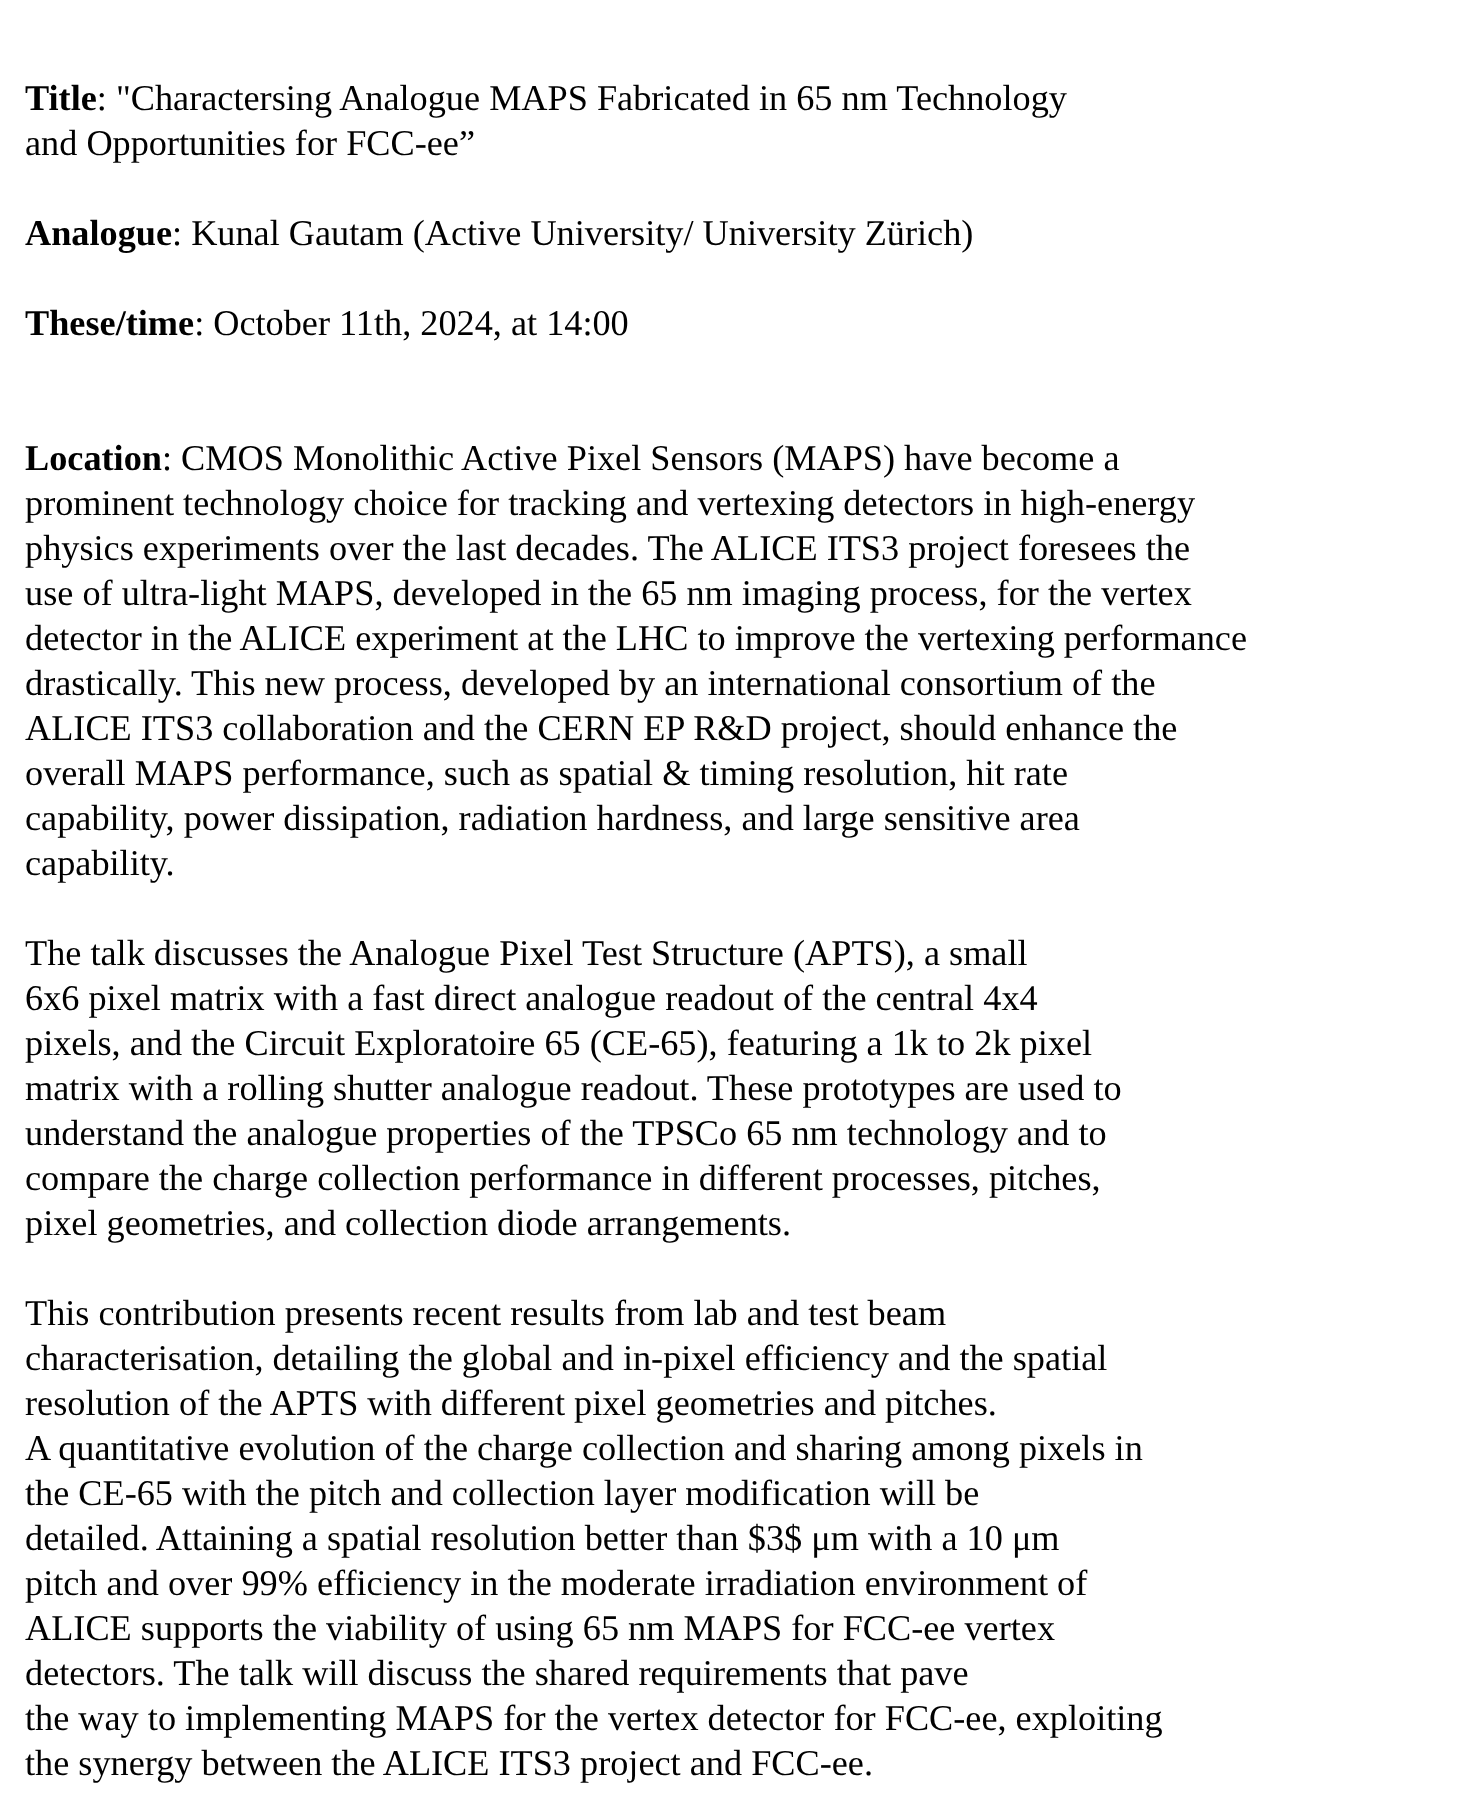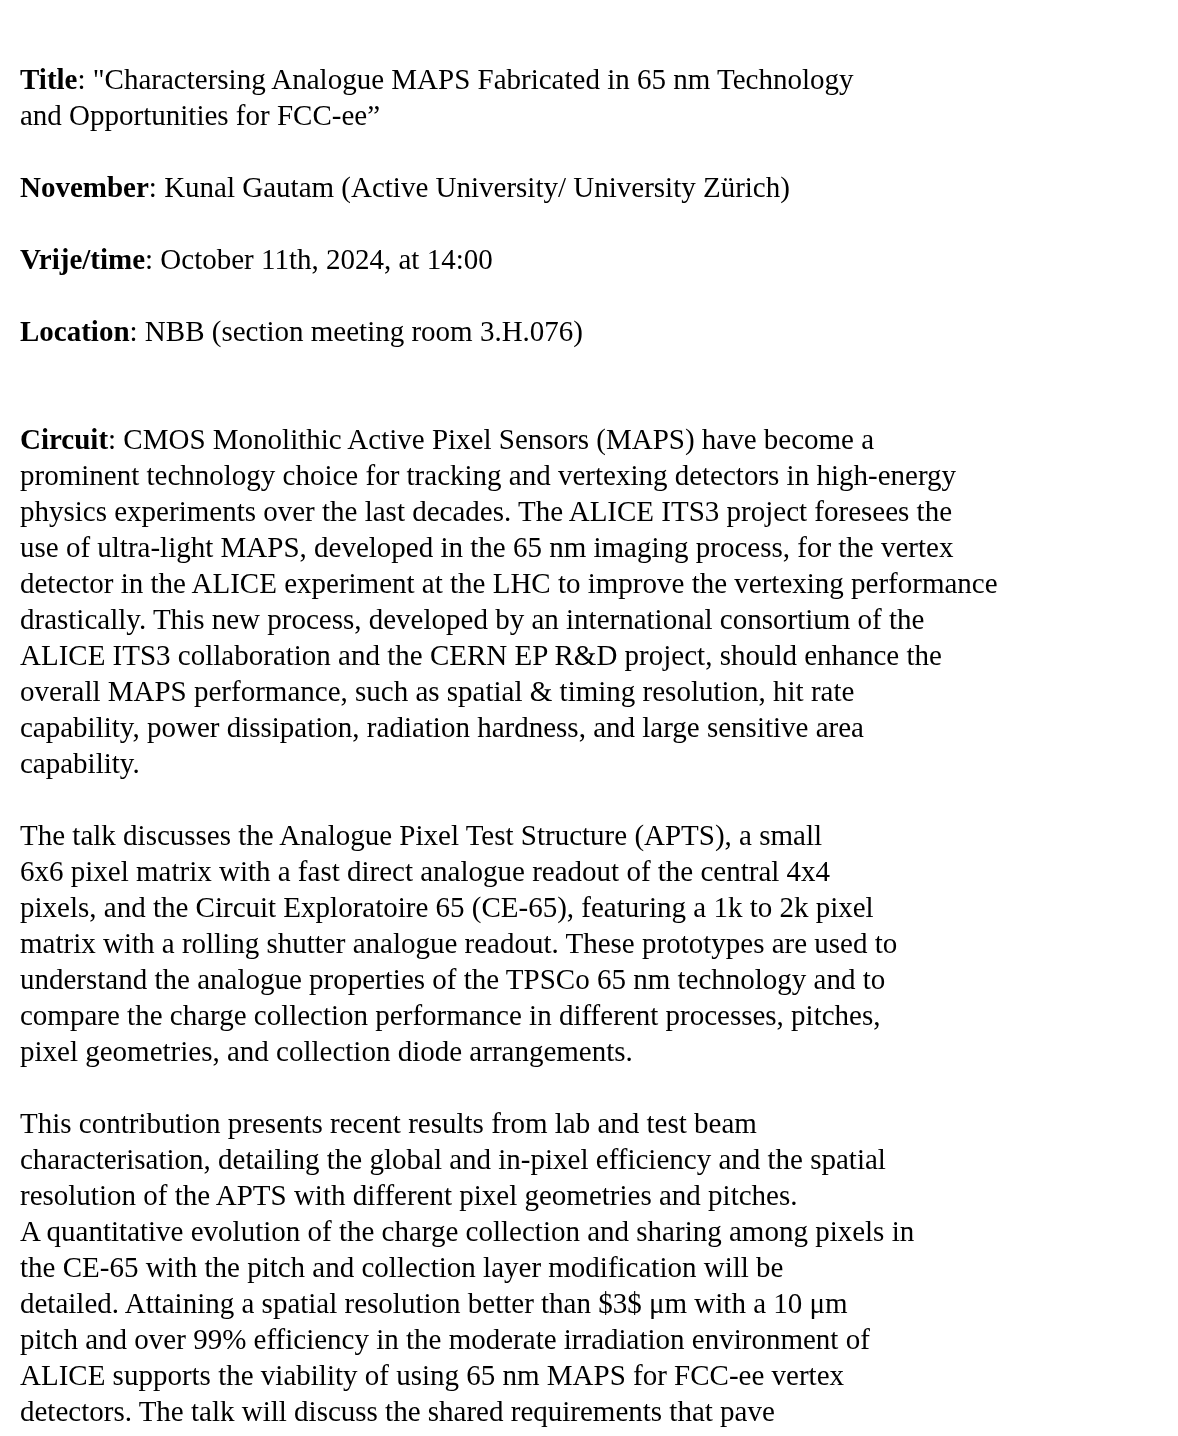--- a/index.html
+++ b/index.html
@@ -36,32 +36,29 @@
 <body>
 
 <div class="doc">
 
   <div class="block">
     <div class="field">
       <span class="label">Title</span><span>: "Charactersing Analogue MAPS Fabricated in 65 nm Technology
 and Opportunities for FCC-ee”</span>
     </div>
     <div class="field">
-      <span class="label">November</span><span>: Kunal Gautam (Active University/ University Zürich)</span>
+      <span class="label">Analogue</span><span>: Kunal Gautam (Active University/ University Zürich)</span>
     </div>
     <div class="field">
-      <span class="label">Vrije/time</span><span>: October 11th, 2024, at 14:00</span>
-    </div>
-    <div class="field">
-      <span class="label">Location</span><span>: NBB (section meeting room 3.H.076)</span>
+      <span class="label">These/time</span><span>: October 11th, 2024, at 14:00</span>
     </div>
   </div>
 
   <p class="block para">
-    <span class="label">Circuit</span><span>: CMOS Monolithic Active Pixel Sensors (MAPS) have become a
+    <span class="label">Location</span><span>: CMOS Monolithic Active Pixel Sensors (MAPS) have become a
 prominent technology choice for tracking and vertexing detectors in high-energy
 physics experiments over the last decades. The ALICE ITS3 project foresees the
 use of ultra-light MAPS, developed in the 65 nm imaging process, for the vertex
 detector in the ALICE experiment at the LHC to improve the vertexing performance
 drastically. This new process, developed by an international consortium of the
 ALICE ITS3 collaboration and the CERN EP R&amp;D project, should enhance the
 overall MAPS performance, such as spatial &amp; timing resolution, hit rate
 capability, power dissipation, radiation hardness, and large sensitive area
 capability.</span>
   </p>

